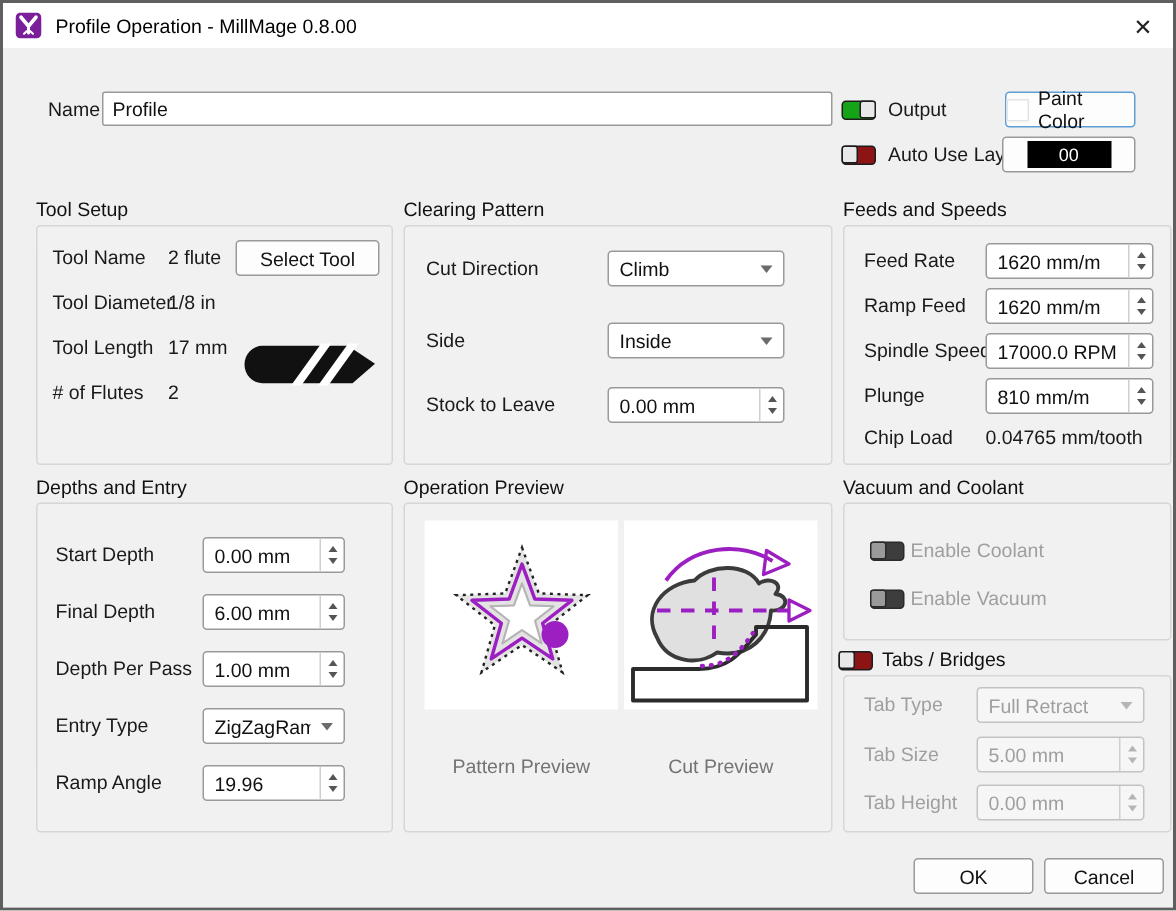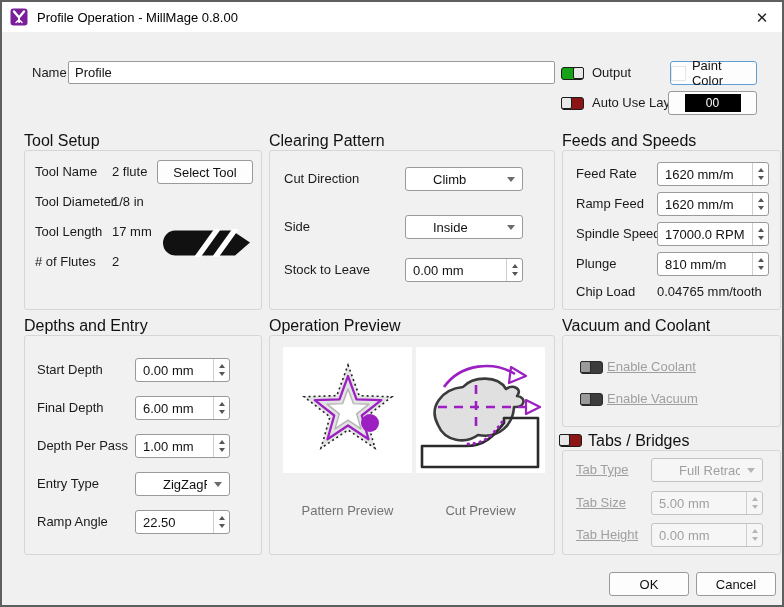--- a/index.html
+++ b/index.html
@@ -15,22 +15,22 @@
   }
   .title-text{ font-size:13px; color:#000; }
   .close-btn{
     position:absolute; right:10px; top:6px; width:20px; height:20px;
     display:flex; align-items:center; justify-content:center;
     font-size:15px; color:#222; cursor:pointer; background:transparent; border:none;
   }
   .dlg-body{ position:absolute; left:0; top:30px; right:0; bottom:0; background:#f0f0f0; }
   .abs{ position:absolute; }
   .lbl{ position:absolute; font-size:13px; color:#1a1a1a; white-space:nowrap; }
-  .lbl.gray{ color:#9f9f9f;text-decoration:underline; }
-  .group-title{ position:absolute; font-size:16px; color:#111; }
+  .lbl.gray{ color:#9f9f9f; }
+  .group-title{ position:absolute; font-size:13px; color:#111; }
   .group-box{
     position:absolute; border:1px solid #d6d6d6; border-radius:3px; background:#f1f1f1;
   }
   .text-input{
     position:absolute; border:1px solid #9a9a9a; border-radius:2px; background:#fff;
     font-family:"Liberation Sans", sans-serif; font-size:13px; color:#111; padding:0 6px;
   }
   .btn{
     position:absolute; background:#fdfdfd; border:1px solid #9a9a9a; border-radius:3px;
     font-size:13px; color:#111; display:flex; align-items:center; justify-content:center;
@@ -53,21 +53,21 @@
   }
   .toggle.on-green{ background:#17a317; }
   .toggle.on-green .knob{ right:-1px; }
   .toggle.off-red{ background:#8d1414; }
   .toggle.off-red .knob{ left:-1px; }
   .toggle.off-gray{ background:#3d3d3d; border-color:#2a2a2a; cursor:default; }
   .toggle.off-gray .knob{ left:-1px; background:#9a9a9a; border-color:#2a2a2a; }
   
   .dropdown{
     position:absolute; height:24px; background:#fff; border:1px solid #9a9a9a; border-radius:3px;
-    display:flex; align-items:center; cursor:pointer;padding-left:20px;
+    display:flex; align-items:center; cursor:pointer;
   }
   .dd-val{ flex:1; font-size:13px; color:#111; padding-left:7px; white-space:nowrap; overflow:hidden; }
   .dd-arrow{ width:22px; display:flex; align-items:center; justify-content:center; }
   .tri-dd{ width:0; height:0; border-left:4px solid transparent; border-right:4px solid transparent; border-top:5px solid #6b6b6b; }
   
   .spin{
     position:absolute; height:24px; background:#fff; border:1px solid #9a9a9a; border-radius:3px;
     display:flex; align-items:stretch;
   }
   .spin-val{ flex:1; font-size:13px; color:#111; padding-left:7px; display:flex; align-items:center; white-space:nowrap; }
@@ -252,21 +252,21 @@
     <span class="lbl" style="left:35px; top:444px;">Entry Type</span>
     <div class="dropdown" style="left:133px; top:440px; width:95px;">
       <span class="dd-val">ZigZagRamp</span>
       <span class="dd-arrow">
           <i class="tri-dd"></i>
         </span>
     </div>
 
     <span class="lbl" style="left:35px; top:482px;">Ramp Angle</span>
     <div class="spin" style="left:133px; top:478px; width:95px;">
-      <span class="spin-val">22.50</span>
+      <span class="spin-val">19.96</span>
       <span class="spin-btns">
           <i class="tri-up"></i>
           <i class="tri-down"></i>
         </span>
     </div>
 
     <span class="group-title" style="left:267px; top:285px;">Operation Preview</span>
     <div class="group-box" style="left:267px; top:303px; width:286px; height:220px;"></div>
 
     <div class="preview-tile" style="left:281px; top:315px;">

